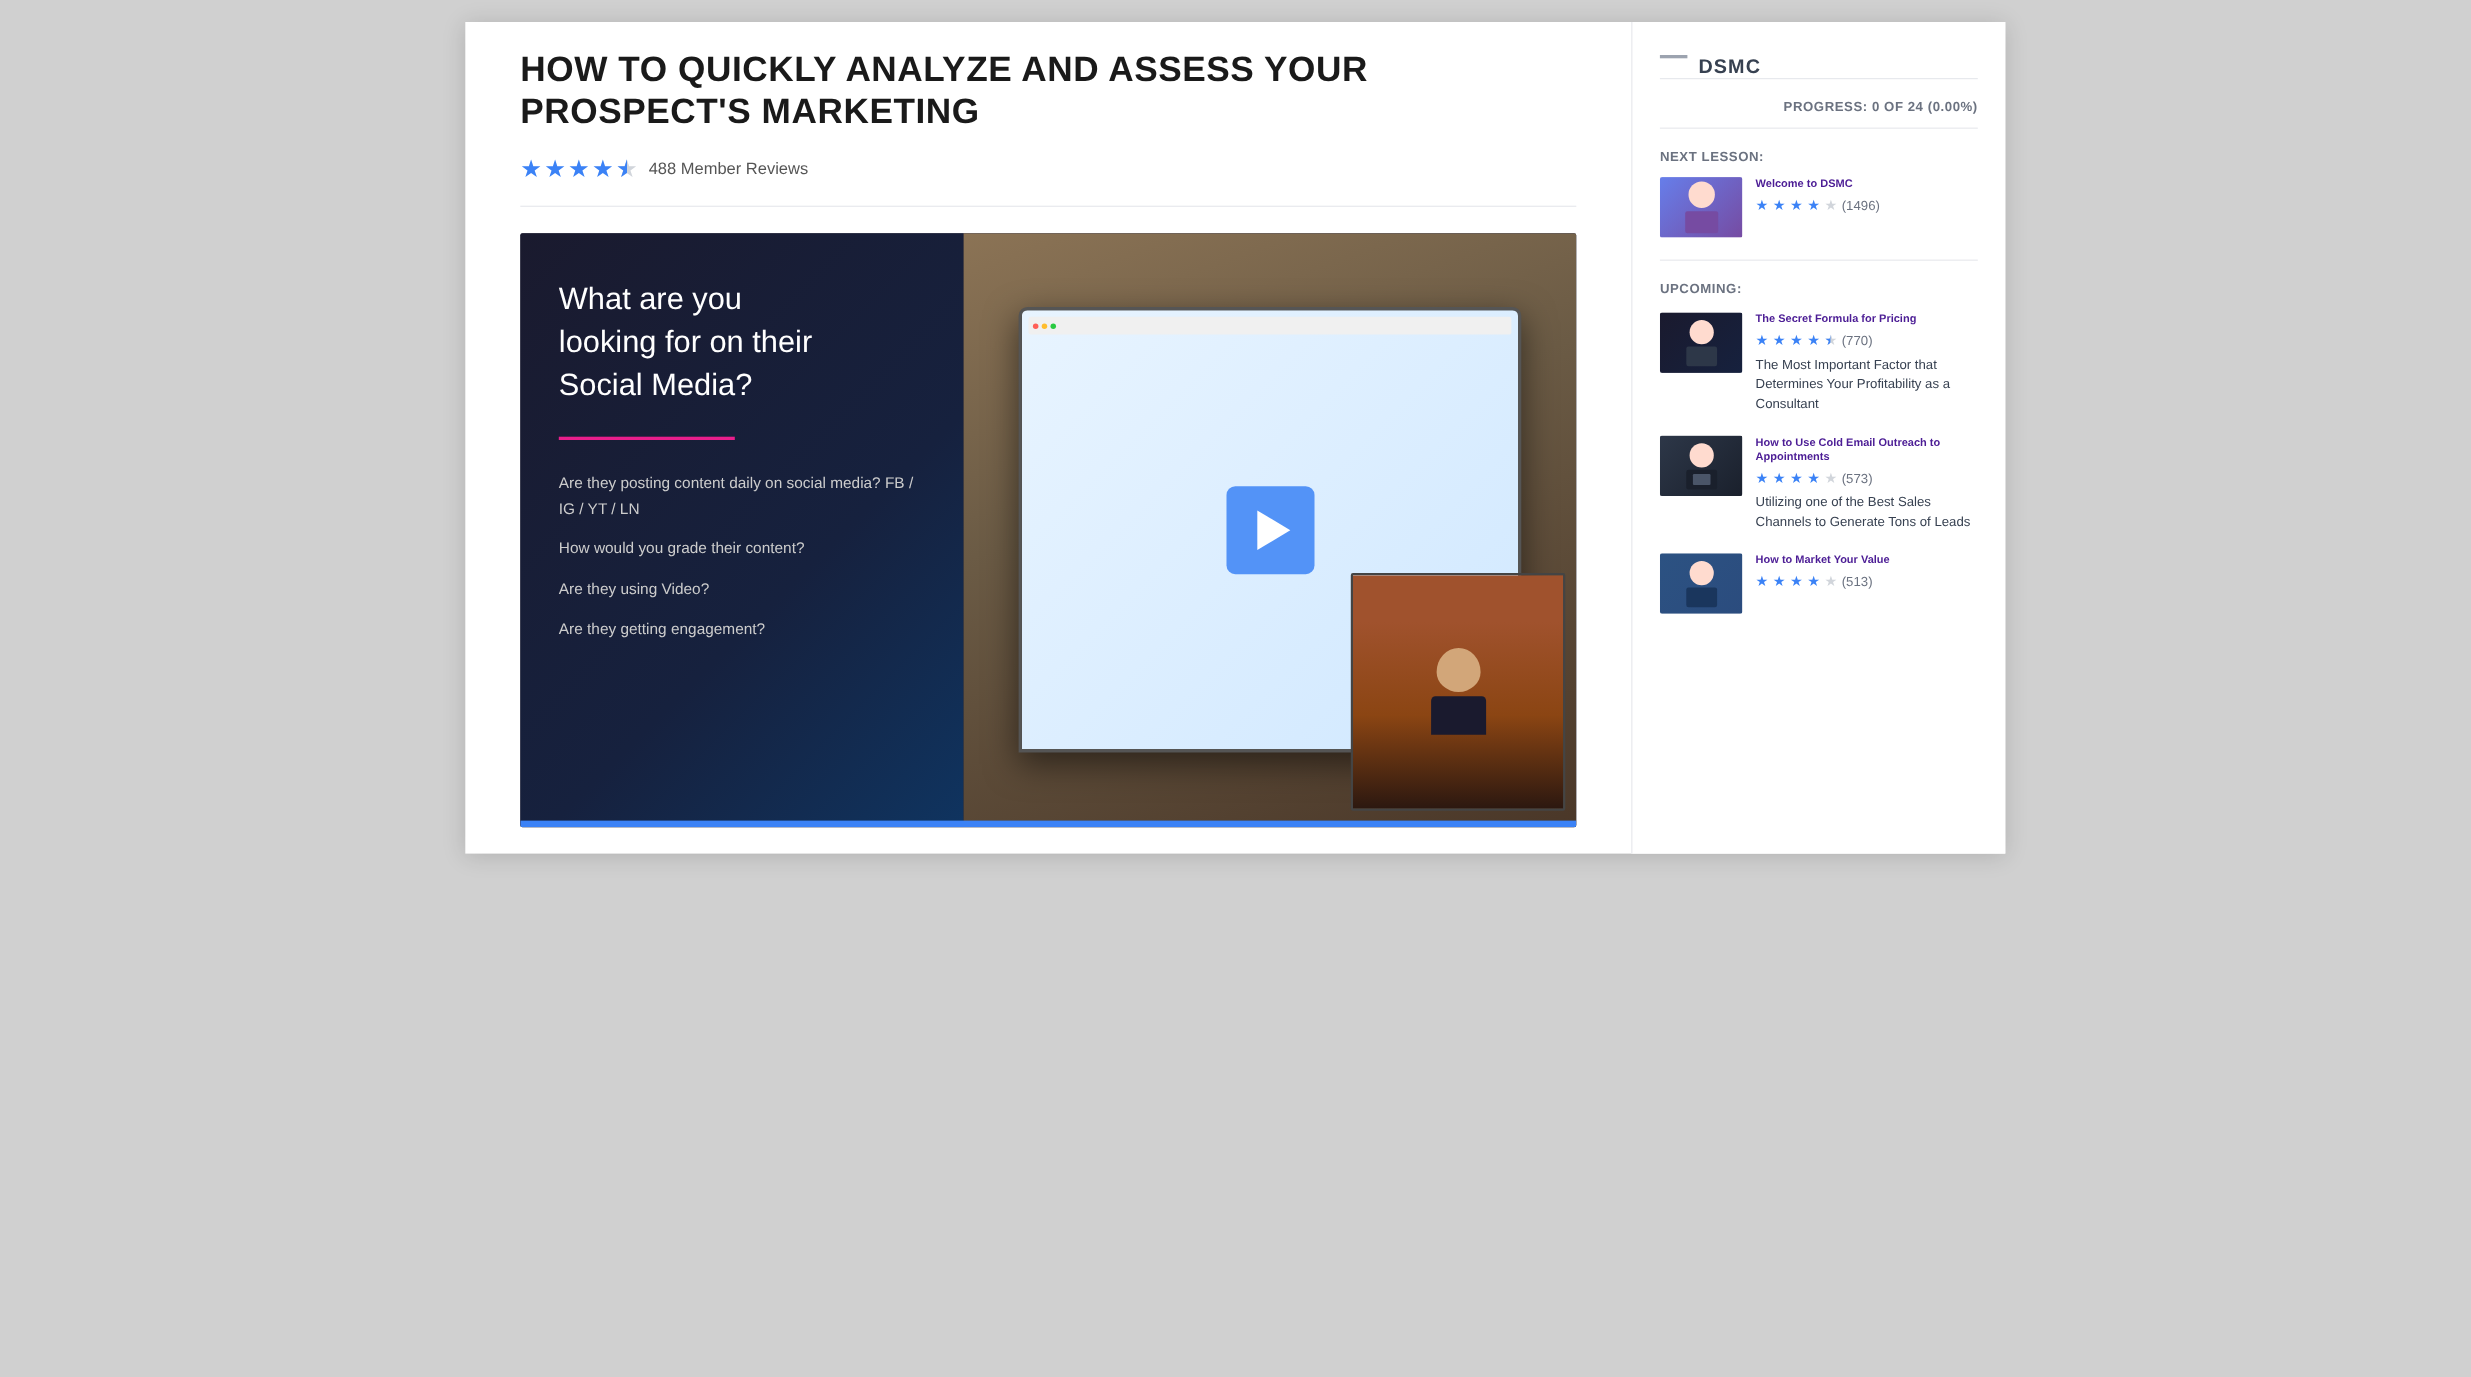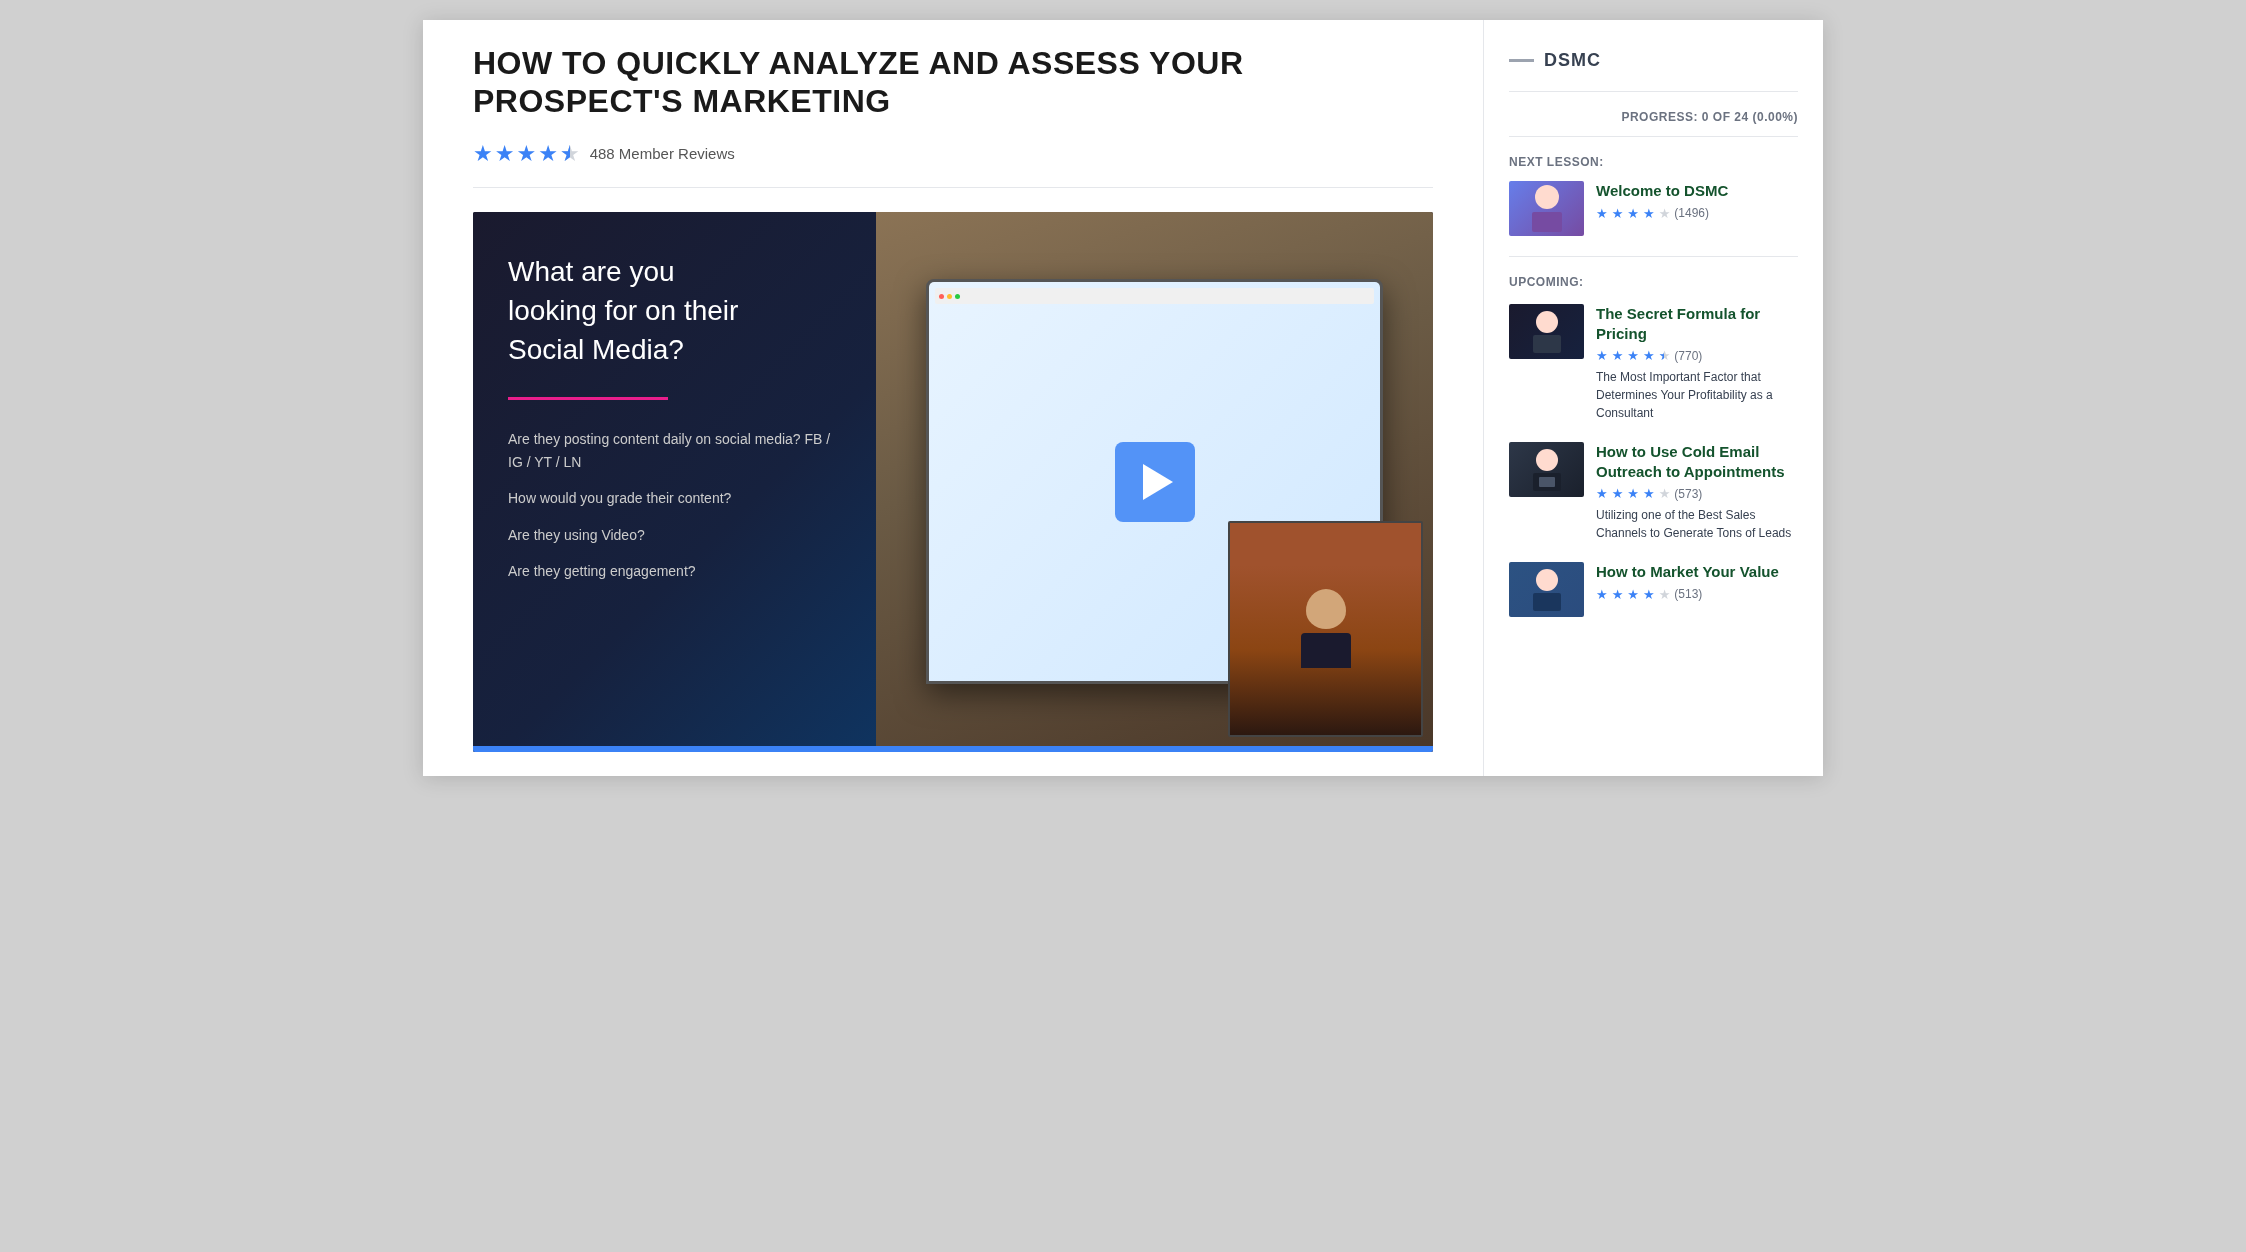--- a/index.html
+++ b/index.html
@@ -221,23 +221,21 @@
     
     .sidebar {
       width: 340px;
       background: white;
       border-left: 1px solid #e5e7eb;
       padding: 30px 25px;
       flex-shrink: 0;
     }
     .sidebar-brand {
       display: flex;
-      align-items: center;
       gap: 10px;
-      margin-bottom: 20px;
     }
     .sidebar-dash {
       width: 25px;
       height: 3px;
       background: #9ca3af;
     }
     .sidebar-brand-name {
       font-size: 18px;
       font-weight: 600;
       color: #374151;
@@ -307,23 +305,23 @@
       height: 100%;
       display: flex;
       align-items: center;
       justify-content: center;
     }
     .lesson-info {
       flex: 1;
       min-width: 0;
     }
     .lesson-title {
-      font-size: 15px;
+      font-size: 10px;
       font-weight: 700;
-      color: #14532d;
+      color: #4c1d95;
       line-height: 1.3;
       margin-bottom: 5px;
       cursor: pointer;
     }
     .lesson-stars {
       display: flex;
       align-items: center;
       gap: 4px;
       margin-bottom: 5px;
     }

